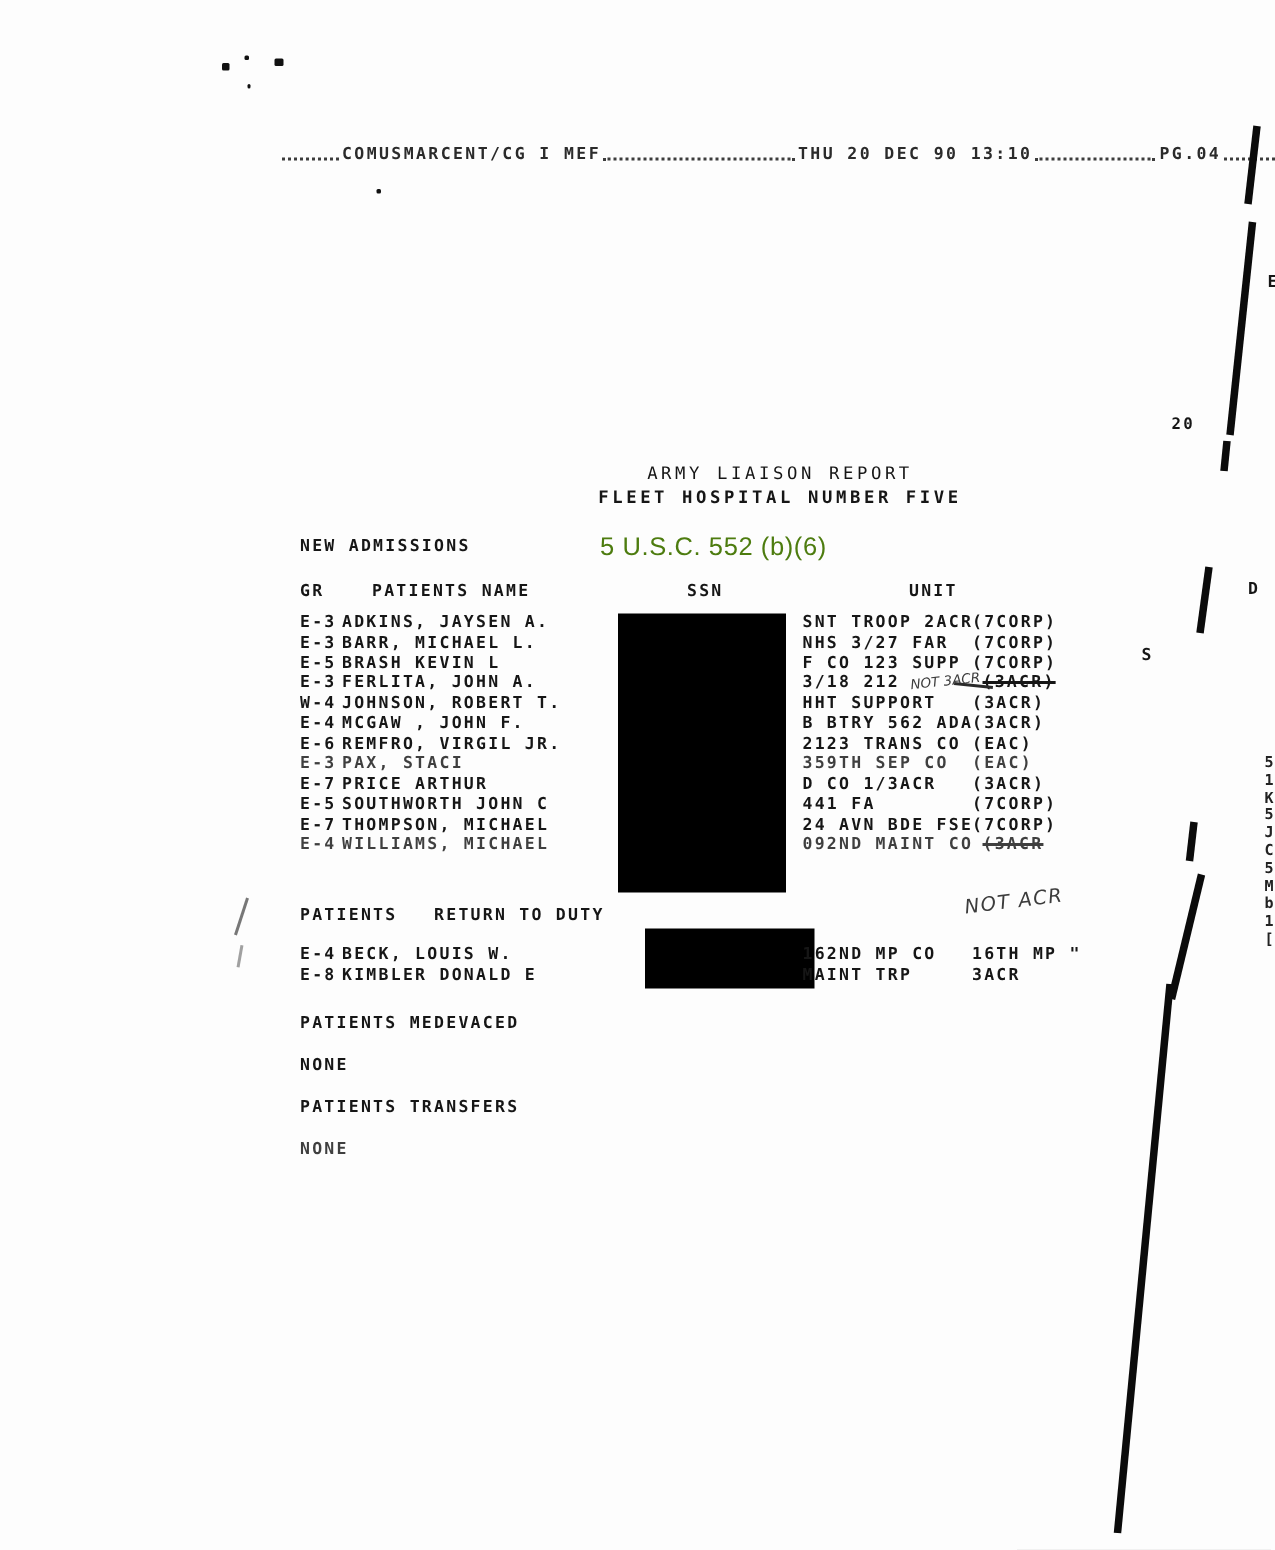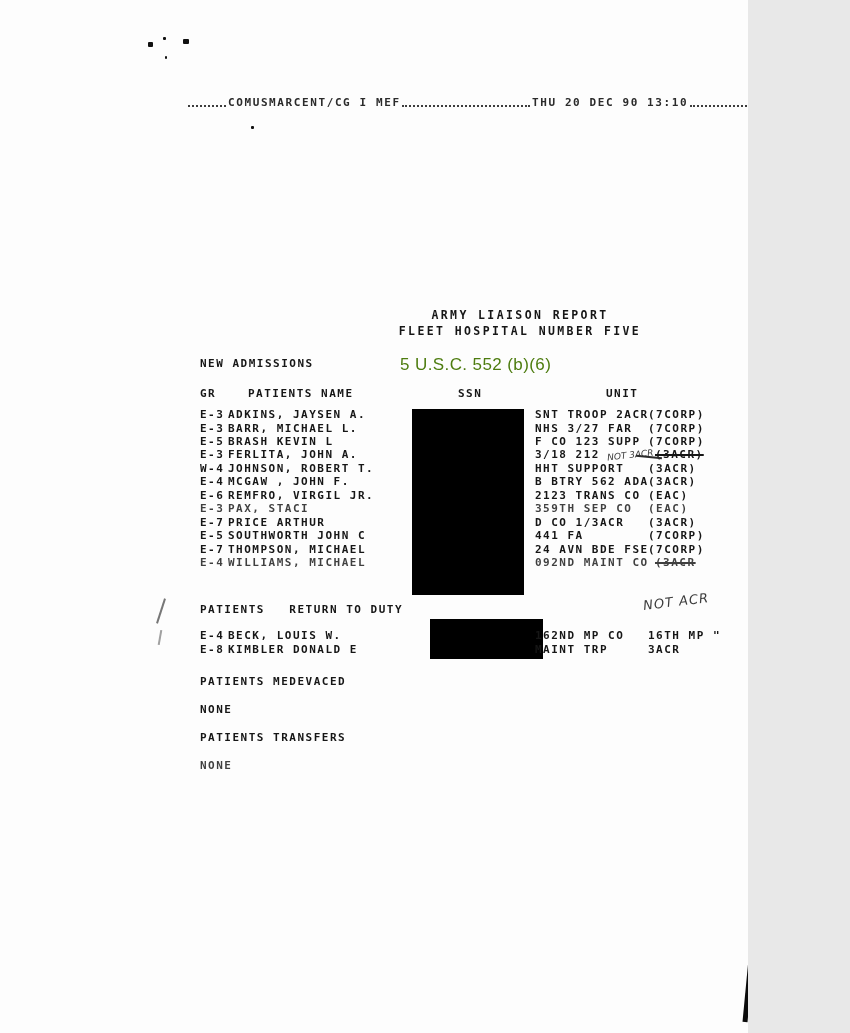--- a/index.html
+++ b/index.html
@@ -1,16 +1,16 @@
 <!DOCTYPE html>
 <html><head>
 <meta charset="utf-8">
 <style>
   html,body{margin:0;padding:0;background:#e8e8e8;}
-  #page{position:relative;width:748px;height:1033px;background:#fdfdfd;overflow:hidden;
+  #page{position:relative;width:850px;height:1033px;background:#fdfdfd;overflow:hidden;
         font-family:"DejaVu Sans Mono",monospace;color:#161616;}
   .t{position:absolute;white-space:pre;font-weight:700;font-size:11px;letter-spacing:1.5px;}
   .fax{font-size:11px;letter-spacing:1.6px;color:#2b2b2b;}
   .dotlead{position:absolute;height:0;border-bottom:2px dotted #3d3d3d;}
   .title{letter-spacing:2.4px;font-size:11.5px;text-align:center;}
   .stamp{position:absolute;font-family:"Liberation Sans","DejaVu Sans",sans-serif;
          font-weight:400;font-size:17px;letter-spacing:.4px;color:#4d7c0f;white-space:pre;}
   .row{position:absolute;left:200px;height:14px;width:640px;}
   .cell{position:absolute;top:0;white-space:pre;font-weight:700;font-size:11px;letter-spacing:1.5px;}
   .c-gr{left:0;}
@@ -51,21 +51,21 @@
   </div>
 
   <span class="t" style="left:845px;top:181px;">E</span>
   <span class="t" style="left:781px;top:277px;font-size:10.5px;">20</span>
   <span class="t" style="left:832px;top:386px;">D</span>
   <span class="t" style="left:761px;top:430px;">S</span>
   <div class="edgecol" style="left:843px;top:503px;">51K5JC5Mb1[</div>
   <div class="edgecol" style="left:842px;top:653px;line-height:15px;margin-left:38px;">54-I6</div>
 
   <div style="position:absolute;left:378px;top:308px;width:284px;">
-    <div class="title" style="font-weight:700;">ARMY LIAISON REPORT</div>
+    <div class="title" style="font-weight:400;">ARMY LIAISON REPORT</div>
     <div class="title" style="font-weight:700;margin-top:2px;">FLEET HOSPITAL NUMBER FIVE</div>
   </div>
 
   <span class="t" style="left:200px;top:357px;">NEW ADMISSIONS</span>
   <span class="stamp" style="left:400px;top:355px;">5 U.S.C. 552 (b)(6)</span>
 
   <div>
     <span class="t" style="left:200px;top:387px;">GR</span>
     <span class="t" style="left:228px;top:387px;padding-left:20px;">PATIENTS NAME</span>
     <span class="t" style="left:458px;top:387px;">SSN</span>

